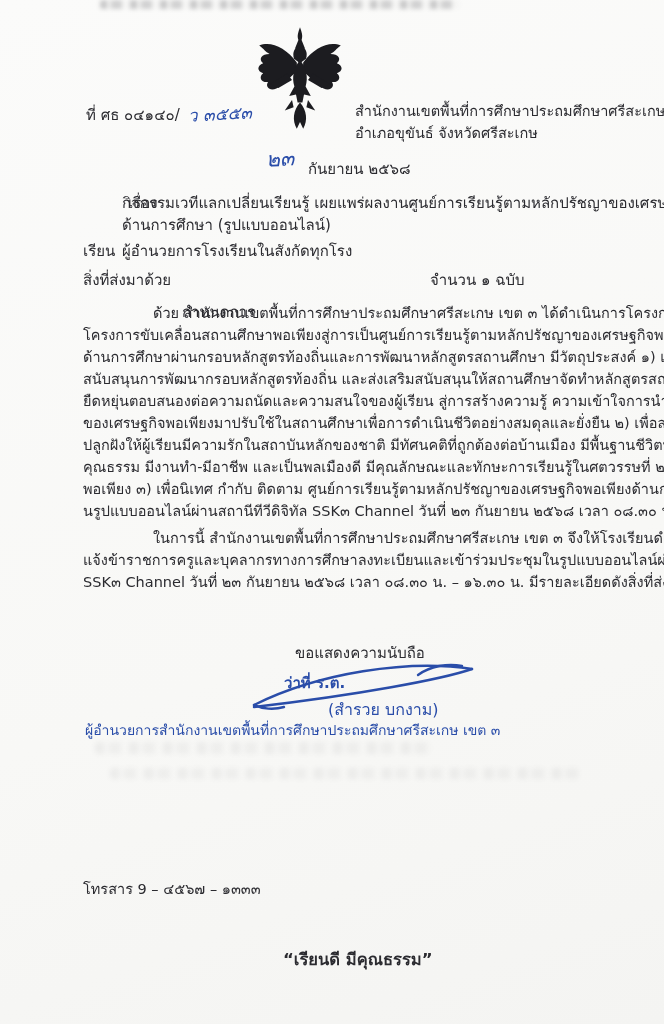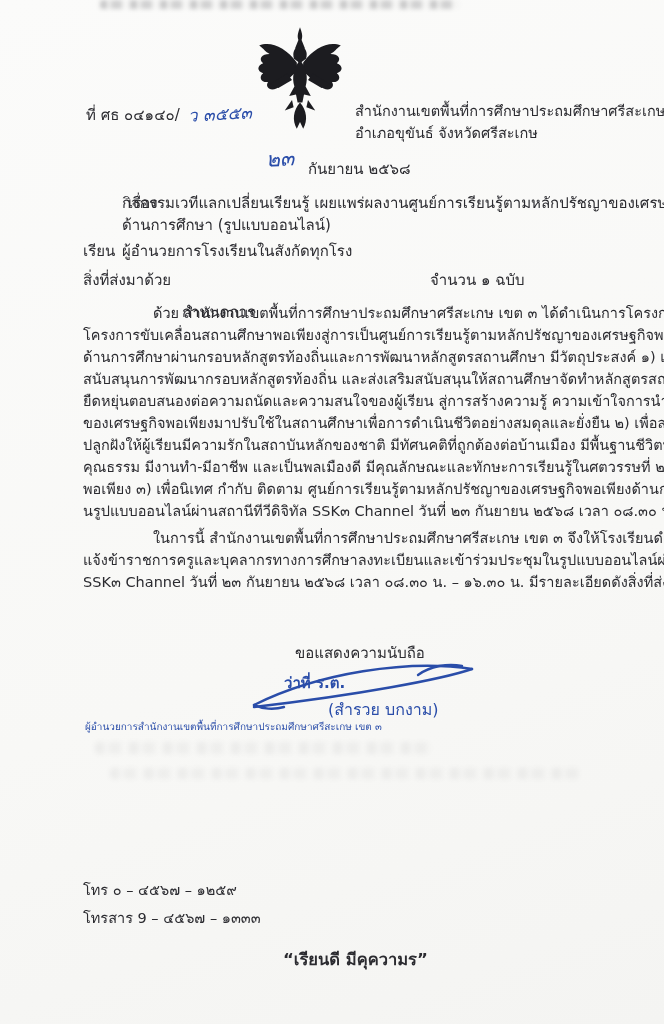--- a/index.html
+++ b/index.html
@@ -110,25 +110,24 @@
         <path d="M6 50 C70 18 160 4 224 14"></path>
         <path d="M224 14 C195 24 110 40 6 52"></path>
         <path d="M170 20 C182 11 200 8 214 11"></path>
         <path d="M6 50 C14 54 26 55 36 52"></path>
       </g>
     </svg>
   </div>
 
   <span class="abs blue bold" style="left:284px;top:671px;font-size:15px;">ว่าที่ ร.ต.</span>
   <span class="abs blue" style="left:328px;top:697px;font-size:16px;">(สำรวย  บกงาม)</span>
-  <span class="abs blue" style="left:85px;top:719px;font-size:10px;white-space:nowrap;">ผู้อำนวยการสำนักงานเขตพื้นที่การศึกษาประถมศึกษาศรีสะเกษ เขต ๓</span>
+  <span class="abs blue" style="left:85px;top:719px;font-size:14px;white-space:nowrap;">ผู้อำนวยการสำนักงานเขตพื้นที่การศึกษาประถมศึกษาศรีสะเกษ เขต ๓</span>
 
   <div class="abs ghost" style="left:95px;top:742px;width:340px;height:12px;"></div>
   <div class="abs ghost" style="left:110px;top:768px;width:470px;height:11px;"></div>
 
   <div class="abs t14" style="left:83px;top:872px;">
-    <div style="margin-top:7px;white-space:nowrap;">โทร  ๐ – ๔๕๖๗ – ๑๒๕๙</div>
     <div style="margin-top:6px;white-space:nowrap;">โทรสาร  9 – ๔๕๖๗ – ๑๓๓๓</div>
   </div>
 
-  <span class="abs bold" style="left:283px;top:946px;font-size:16.5px;">“เรียนดี  มีคุความร”</span>
+  <span class="abs bold" style="left:283px;top:946px;font-size:16.5px;">“เรียนดี  มีคุณธรรม”</span>
 
 </div>
 
 </body></html>

